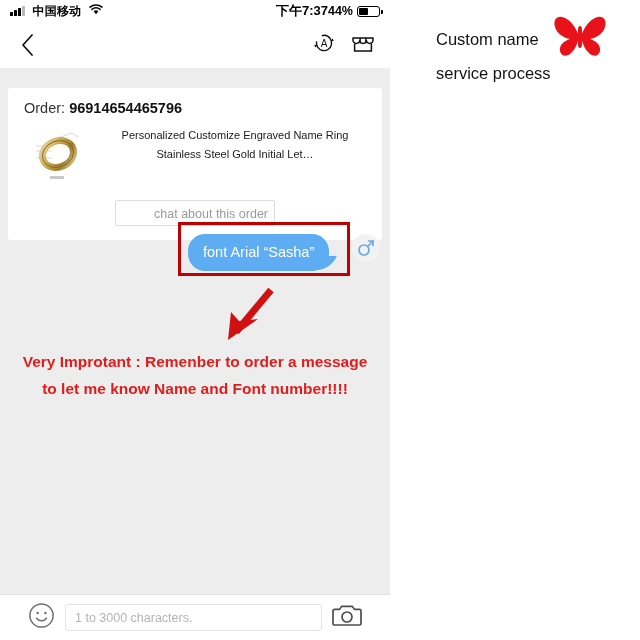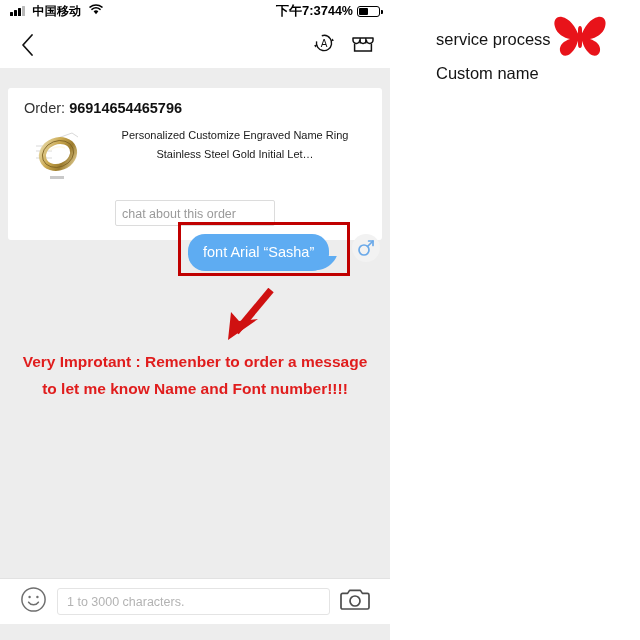--- a/index.html
+++ b/index.html
@@ -71,21 +71,21 @@
     flex:0 0 72px;width:72px;height:66px;position:relative;
     background:#fff;overflow:hidden;
   }
   .order-title{
     flex:1 1 auto;font-size:11px;line-height:19px;color:#1a1a1a;
     text-align:center;padding-top:2px;
   }
   .chat-order-btn{
     display:block;margin:10px auto 0;width:160px;height:26px;line-height:25px;
     border:1px solid #dcdcdc;border-radius:2px;background:#fff;
-    font-size:12.5px;color:#9a9a9a;text-align:left;cursor:pointer;
+    font-size:12.5px;color:#9a9a9a;text-align:right;cursor:pointer;
     font-family:"Liberation Sans", sans-serif;
   }
 
   
   .bubble-row{
     position:absolute;left:0;top:222px;width:390px;height:56px;
   }
   .redbox{
     position:absolute;left:178px;top:0px;width:172px;height:54px;
     border:3px solid #c00000;box-sizing:border-box;
@@ -113,24 +113,24 @@
 
   
   .warn{
     position:absolute;left:0;top:348px;width:390px;
     text-align:center;color:#e01d1d;
     font-size:15.5px;font-weight:bold;line-height:27px;
   }
 
   
   .inputbar{
-    position:absolute;left:0;bottom:16px;width:390px;height:46px;
+    position:absolute;left:0;bottom:0;width:390px;height:46px;
     background:#ffffff;border-top:1px solid #e2e2e2;
     display:flex;align-items:center;gap:10px;
-    padding:0 20px;box-sizing:border-box;
+    padding:0 28px;box-sizing:border-box;
   }
   .msg-input{
     flex:1 1 auto;height:27px;border:1px solid #e4e4e4;border-radius:3px;
     background:#fff;font-size:12.5px;color:#b0b0b0;
     padding:0 9px;box-sizing:border-box;outline:none;
     font-family:"Liberation Sans", sans-serif;
   }
   .msg-input::placeholder{color:#b3b3b3;}
 
   
@@ -270,22 +270,22 @@
           <path d="M2.6 6.4h5l2-3h10.8l2 3h5a1.6 1.6 0 0 1 1.6 1.6v12.4a1.6 1.6 0 0 1-1.6 1.6H2.6A1.6 1.6 0 0 1 1 20.4V8a1.6 1.6 0 0 1 1.6-1.6z" fill="none" stroke="#4d4d4d" stroke-width="1.7" stroke-linejoin="round"></path>
           <circle cx="15" cy="14" r="5" fill="none" stroke="#4d4d4d" stroke-width="1.7"></circle>
         </svg>
       </span>
     </div>
   </div>
 
   <div class="process">
 
     <div class="proc-head">
+      <div class="line">Custom name</div>
       <div class="line">service process</div>
-      <div class="line">Custom name</div>
     </div>
     <div class="butterfly">
       <svg width="56" height="44" viewBox="0 0 56 44">
         <path d="M27 22c-3-9-10-18-17-19-6-1-9 4-7 10 2 7 9 11 15 12-6 2-11 6-10 12 1 5 6 6 10 3 5-4 8-11 9-18z" fill="#e8131a"></path>
         <path d="M29 22c3-9 10-18 17-19 6-1 9 4 7 10-2 7-9 11-15 12 6 2 11 6 10 12-1 5-6 6-10 3-5-4-8-11-9-18z" fill="#e8131a"></path>
         <path d="M28 12c1.4 0 2 1.6 2 4v14c0 2.4-.6 4-2 4s-2-1.6-2-4V16c0-2.4.6-4 2-4z" fill="#e8131a"></path>
       </svg>
     </div>
 
   </div>

